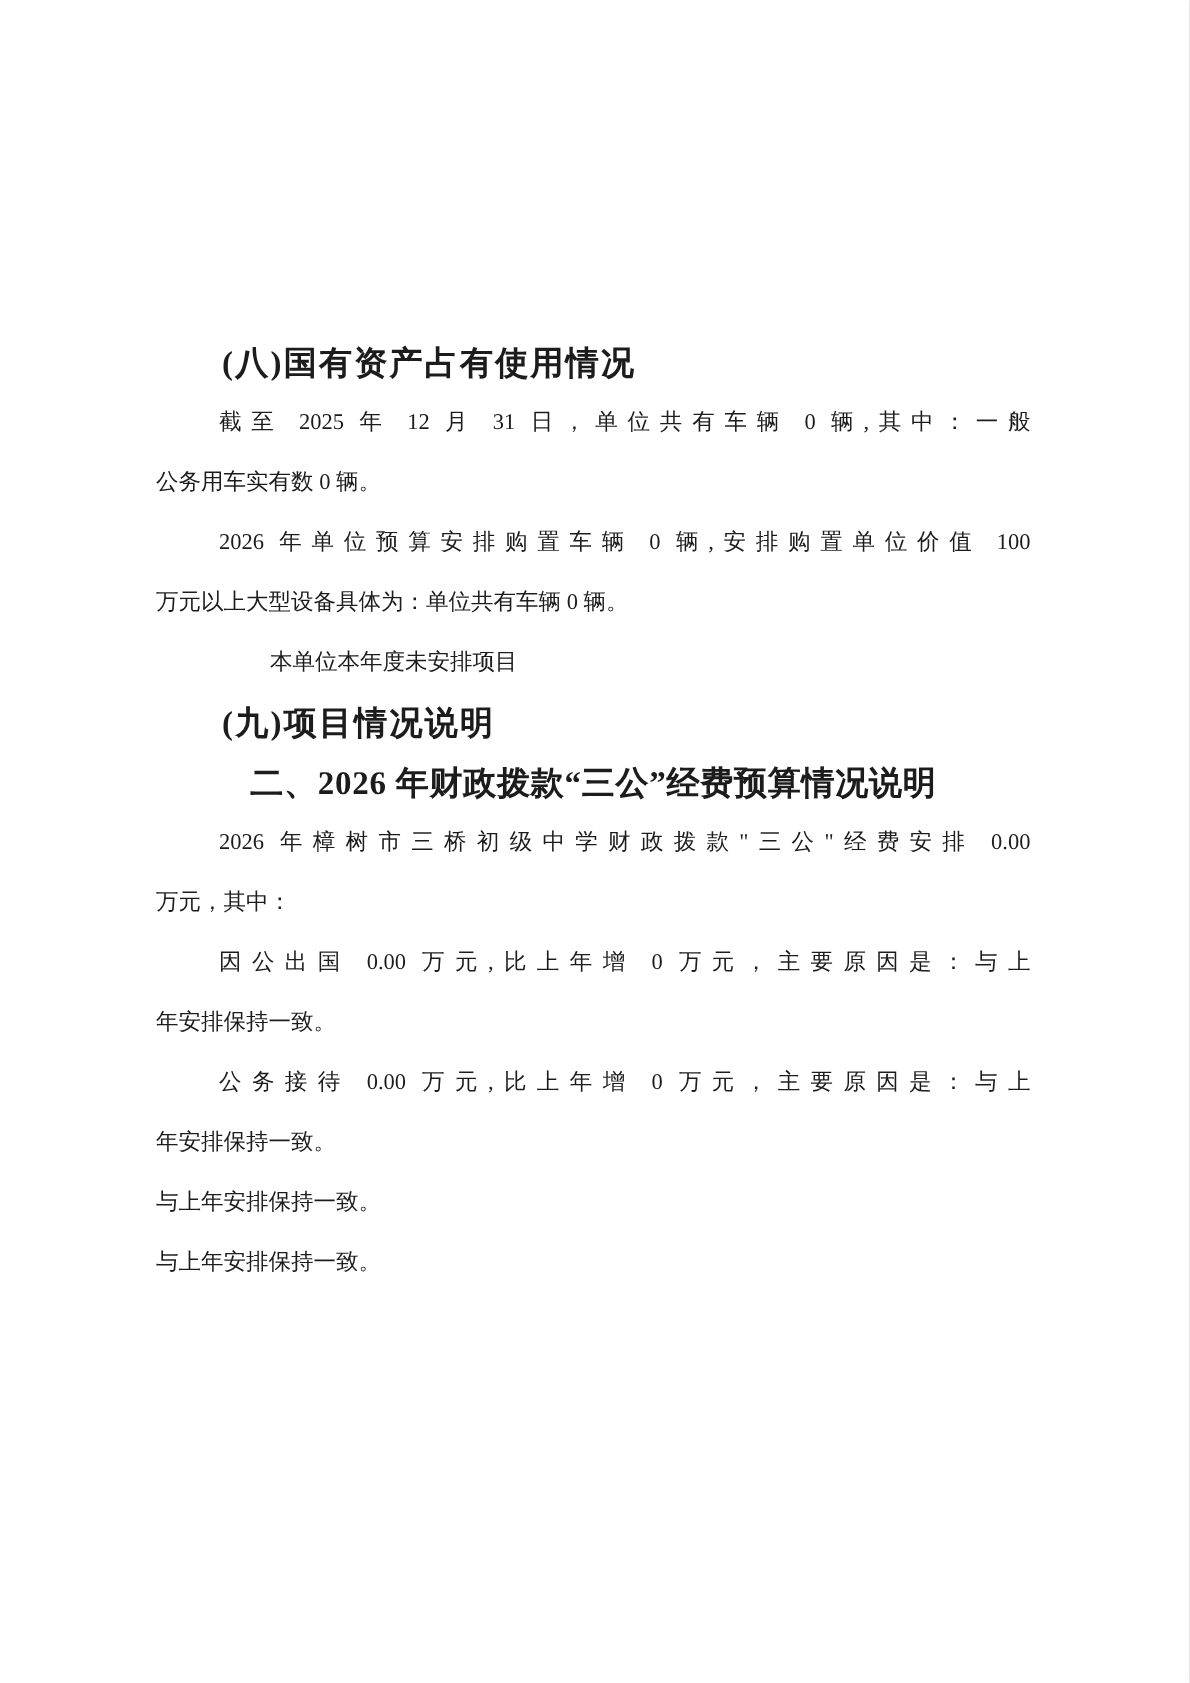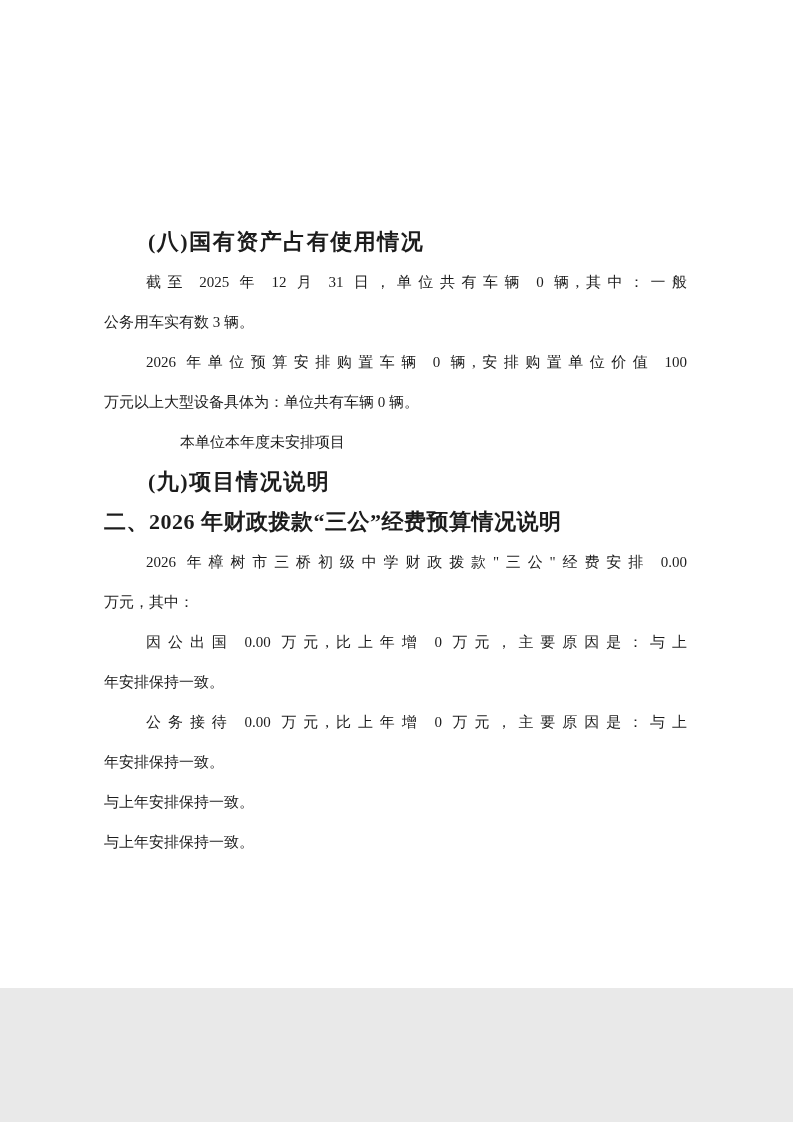--- a/index.html
+++ b/index.html
@@ -3,21 +3,21 @@
 <meta charset="utf-8">
 <style>
   html, body {
     margin: 0;
     padding: 0;
     background: #e9e9e9;
   }
   .page {
     position: relative;
     width: 793px;
-    height: 988px;
+    height: 1122px;
     margin: 0 auto;
     background: #ffffff;
     box-shadow: 0 0 4px rgba(0,0,0,0.25);
     overflow: hidden;
     font-family: "Liberation Serif", "DejaVu Serif", serif;
     color: #1c1c1c;
   }
   .content {
     position: absolute;
     left: 104px;
@@ -35,21 +35,21 @@
   .l-heading {
     font-weight: bold;
     font-size: 22px;
     letter-spacing: 1.5px;
     text-indent: 44px;
   }
   
   .l-center {
     font-weight: bold;
     font-size: 22px;
-    text-align: left;
+    text-align: center;
     letter-spacing: 0.5px;
   }
   
   .l-j {
     text-align: justify;
     text-align-last: justify;
   }
   
   .l-i2 { text-indent: 42px; }
   
@@ -57,21 +57,21 @@
 </style>
 </head>
 <body>
 
 <div class="page">
   <div class="content">
 
     <div class="line l-heading">(八)国有资产占有使用情况</div>
 
     <div class="line l-j l-i2">截至 2025 年 12 月 31 日，单位共有车辆 0 辆,其中：一般</div>
-    <div class="line">公务用车实有数 3 辆。</div>
+    <div class="line">公务用车实有数 0 辆。</div>
 
     <div class="line l-j l-i2">2026 年单位预算安排购置车辆 0 辆,安排购置单位价值 100</div>
     <div class="line">万元以上大型设备具体为：单位共有车辆 0 辆。</div>
 
     <div class="line l-deep">本单位本年度未安排项目</div>
 
     <div class="line l-heading">(九)项目情况说明</div>
 
     <div class="line l-center">二、2026 年财政拨款“三公”经费预算情况说明</div>
 

